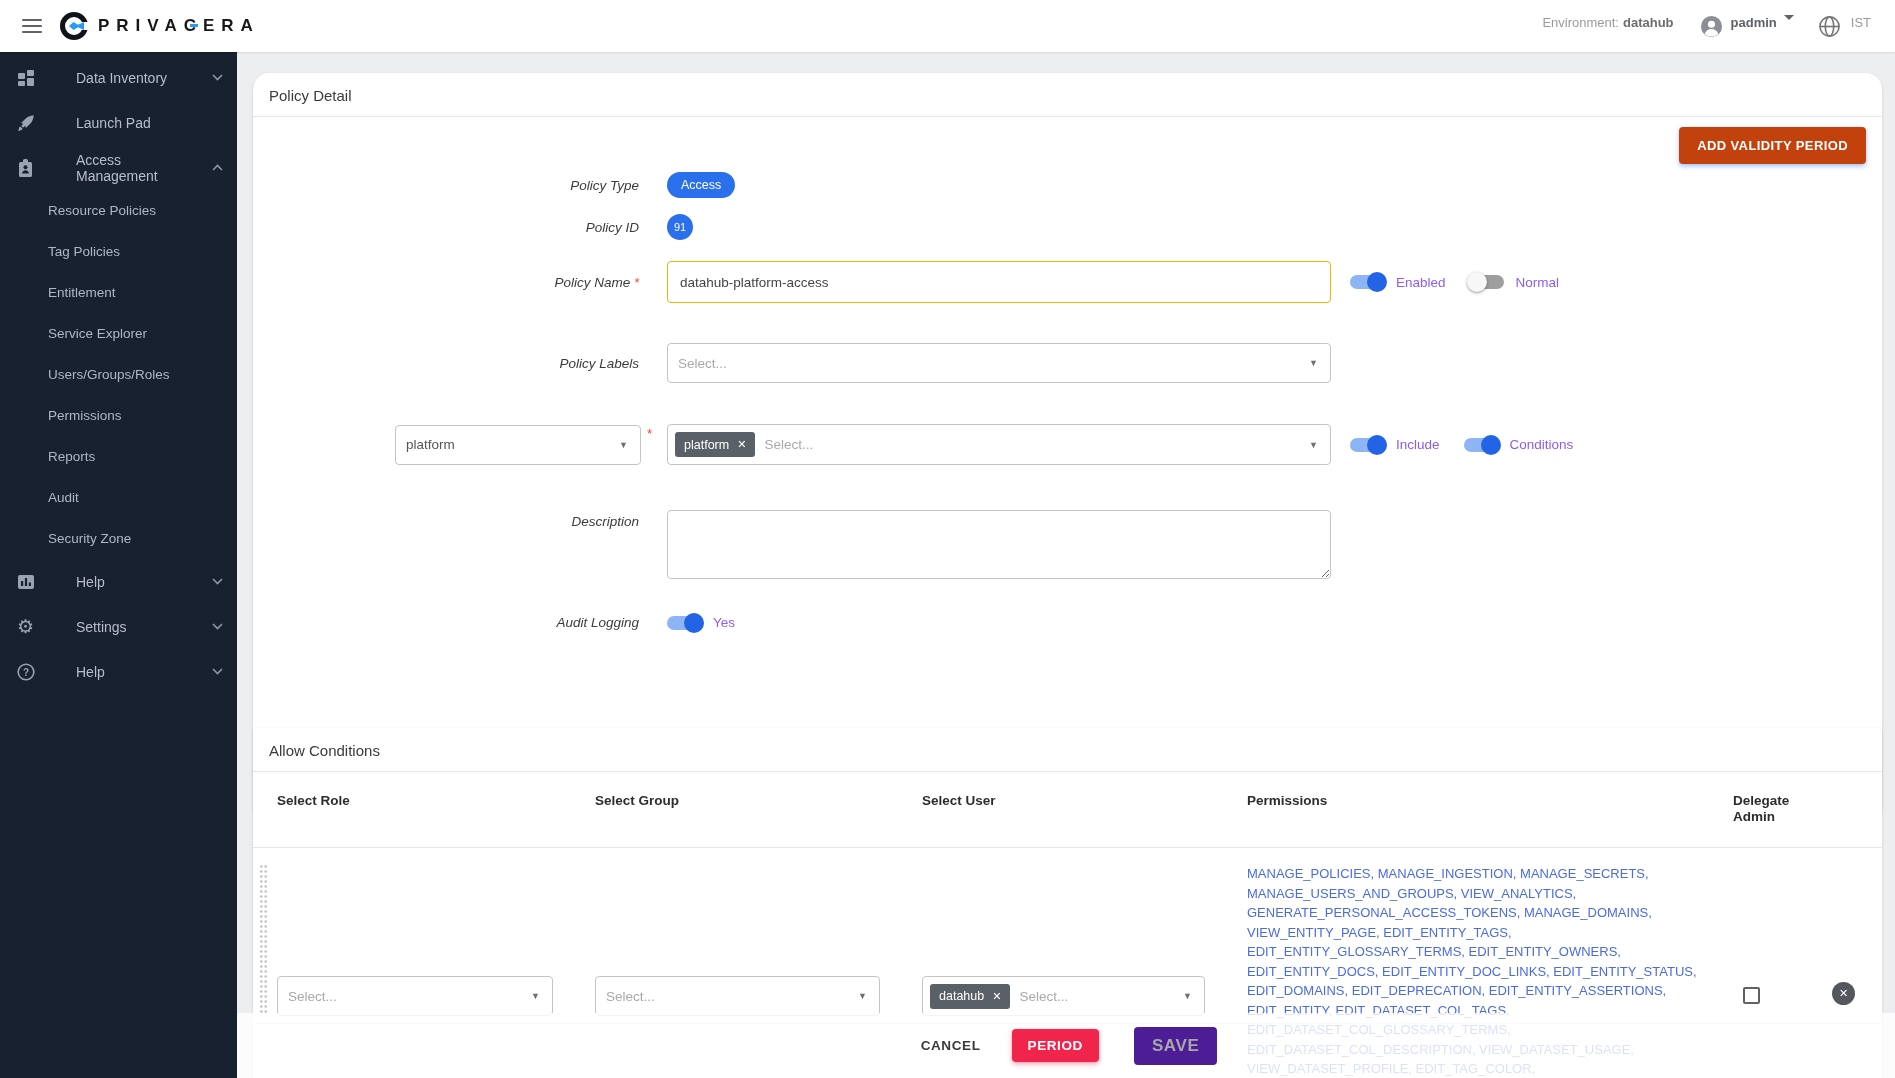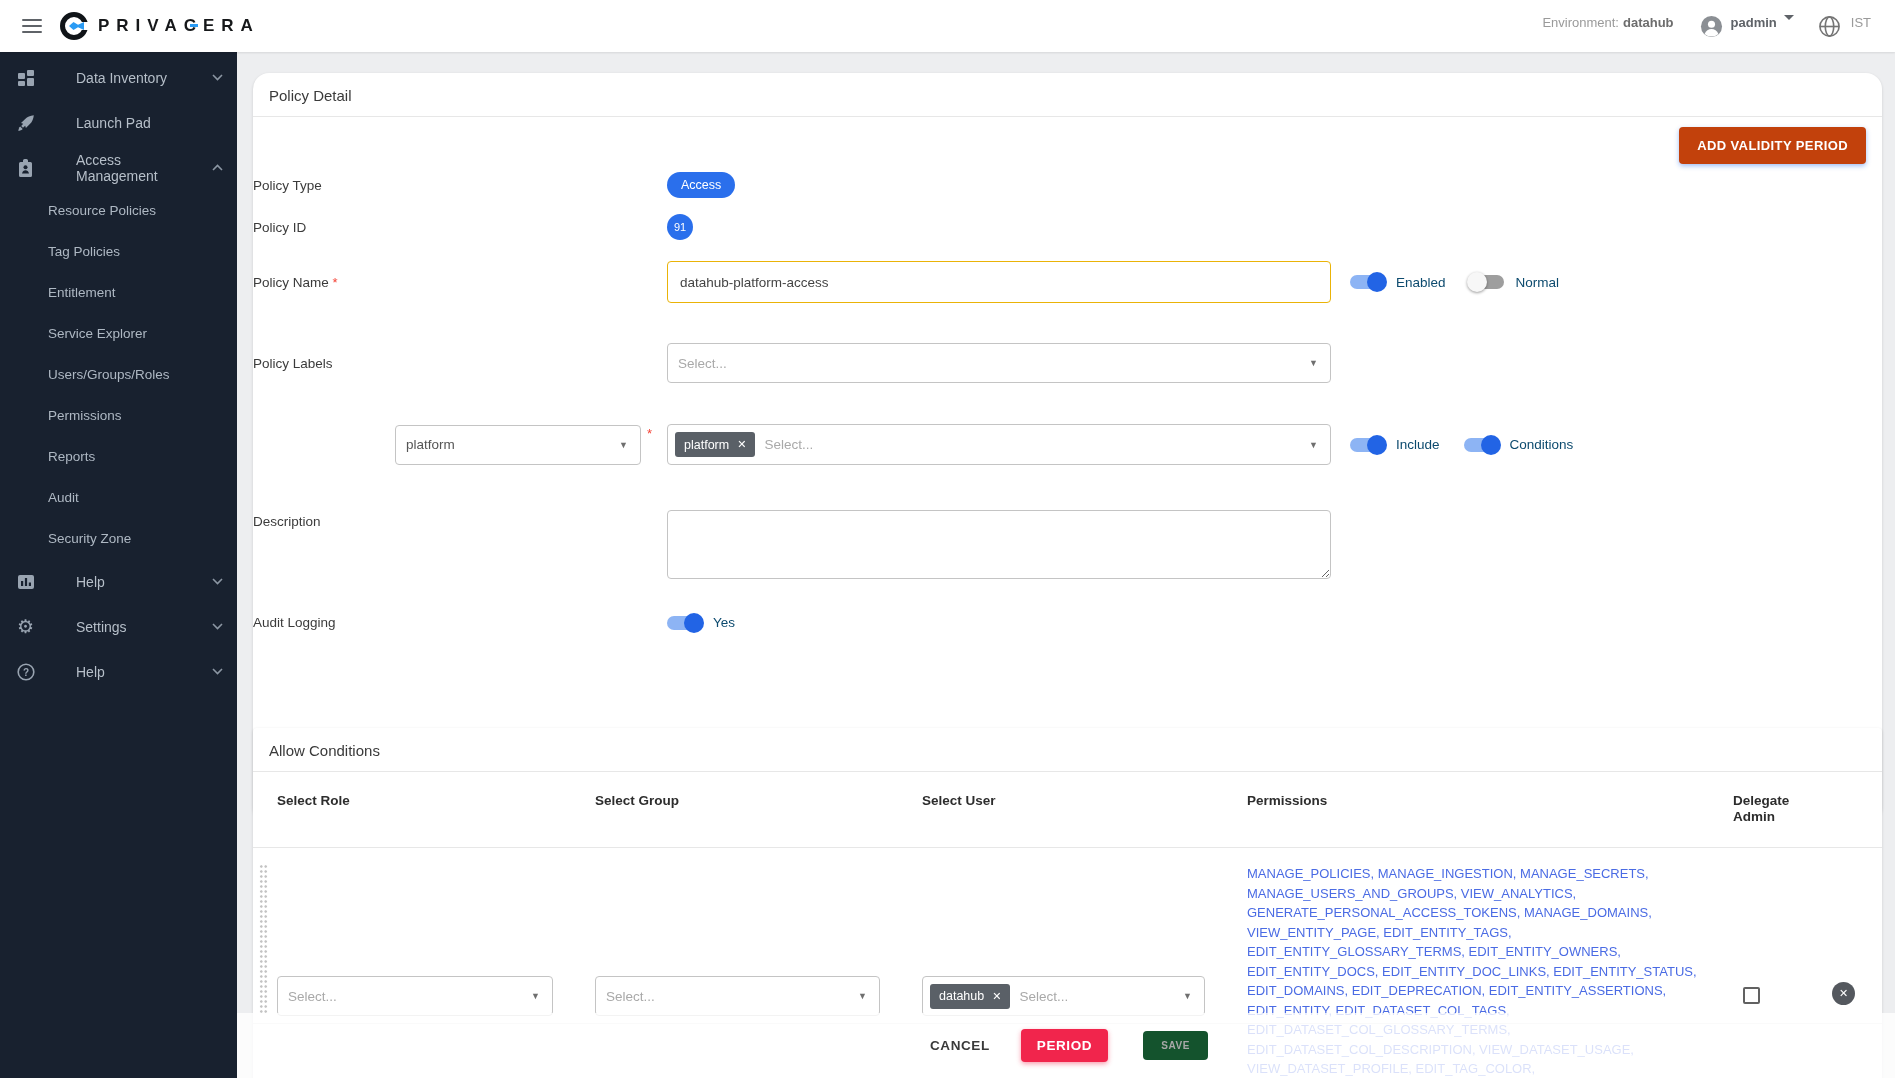--- a/index.html
+++ b/index.html
@@ -76,21 +76,21 @@
   .panel1 { top:21px; height:749px;border-radius:16px; }
   .panel1-body { position:relative; padding-top:10px; }
   .btn-validity {
     position:absolute; top:10px; right:16px;
     background:#c2410c; color:#fff; border:none; border-radius:4px;
     font-family:inherit; font-size:13px; font-weight:700; letter-spacing:0.4px;
     padding:11px 18px; cursor:pointer; box-shadow:0 2px 5px rgba(42,111,236,0.45);
   }
   .form-row { display:flex; align-items:center; }
   .form-label {
-    width:386px; text-align:left; font-size:13.5px; color:#3b3b3b; flex-shrink:0;
+    width:386px; text-align:right; font-size:13.5px; color:#3b3b3b; flex-shrink:0;font-style:italic;
   }
   .label-gap { width:28px; flex-shrink:0; text-align:left; padding-left:4px; }
   .req { color:#f44336; font-size:13px; }
   .pill {
     background:#2a6fec; color:#fff; font-size:12.5px; height:26px;
     display:inline-flex; align-items:center; padding:0 14px; border-radius:13px;
   }
   .pill.round { width:26px; padding:0; justify-content:center; font-size:11px; }
   .text-input {
     width:664px; height:42px; border:1px solid #eab308; border-radius:4px;
@@ -112,21 +112,21 @@
     display:inline-flex; align-items:center; padding:0 9px; margin-right:9px; flex-shrink:0;
   }
   .chip .chip-x { margin-left:8px; font-size:11px; cursor:pointer; }
   .switch-group { display:flex; align-items:center; }
   .switch { position:relative; width:34px; height:14px; border-radius:7px; cursor:pointer; flex-shrink:0; }
   .switch.on { background:#8db4f4; }
   .switch.on .thumb { right:-3px; background:#2264e5; }
   .switch.off { background:#9e9e9e; }
   .switch.off .thumb { left:-3px; background:#f7f7f7; box-shadow:0 1px 3px rgba(0,0,0,0.4); }
   .switch .thumb { position:absolute; top:-3px; width:20px; height:20px; border-radius:50%; }
-  .switch-label { margin-left:12px; font-size:13.5px; color:#0c4a6e; }
+  .switch-label { margin-left:12px; font-size:13.5px; color:#8b5cf6; }
   .desc-area {
     width:664px; height:69px; border:1px solid #c4c4c4; border-radius:4px;
     font-family:inherit; font-size:13.5px; color:#444; padding:8px 12px; resize:vertical;
   }
 
   
   .panel2 { top:676px; height:600px; }
   .cond-grid { display:grid; grid-template-columns:24px 318px 327px 325px 486px 99px 1fr; }
   .cond-head { border-bottom:1px solid #e7e7e7; }
   .cond-head > div { padding-top:21px; padding-bottom:22px; font-size:13.5px; font-weight:700; color:#2d2d2d; }
@@ -161,22 +161,22 @@
   .btn-cancel {
     background:transparent; border:none; font-family:inherit; font-size:13.5px; font-weight:700;
     letter-spacing:0.6px; color:#3a3a3a; cursor:pointer; padding:8px 6px;
   }
   .btn-delete {
     background:#f1254c; border:none; border-radius:4px; font-family:inherit;
     font-size:13.5px; font-weight:700; letter-spacing:0.6px; color:#fff;
     padding:9px 16px; cursor:pointer; box-shadow:0 2px 5px rgba(241,37,76,0.45);
   }
   .btn-save {
-    background:#14532d; border:none; border-radius:4px; font-family:inherit;
-    font-size:10px; font-weight:700; letter-spacing:0.6px; color:#a8a8a8;
+    background:#4c1d95; border:none; border-radius:4px; font-family:inherit;
+    font-size:17px; font-weight:700; letter-spacing:0.6px; color:#a8a8a8;
     padding:9px 18px; cursor:default;margin-left:10px;
   }
   svg.sicon { fill:#99a4b1; }
 </style>
 </head>
 <body>
 
 <header class="topbar">
   <div class="hamburger">
     <span></span>

